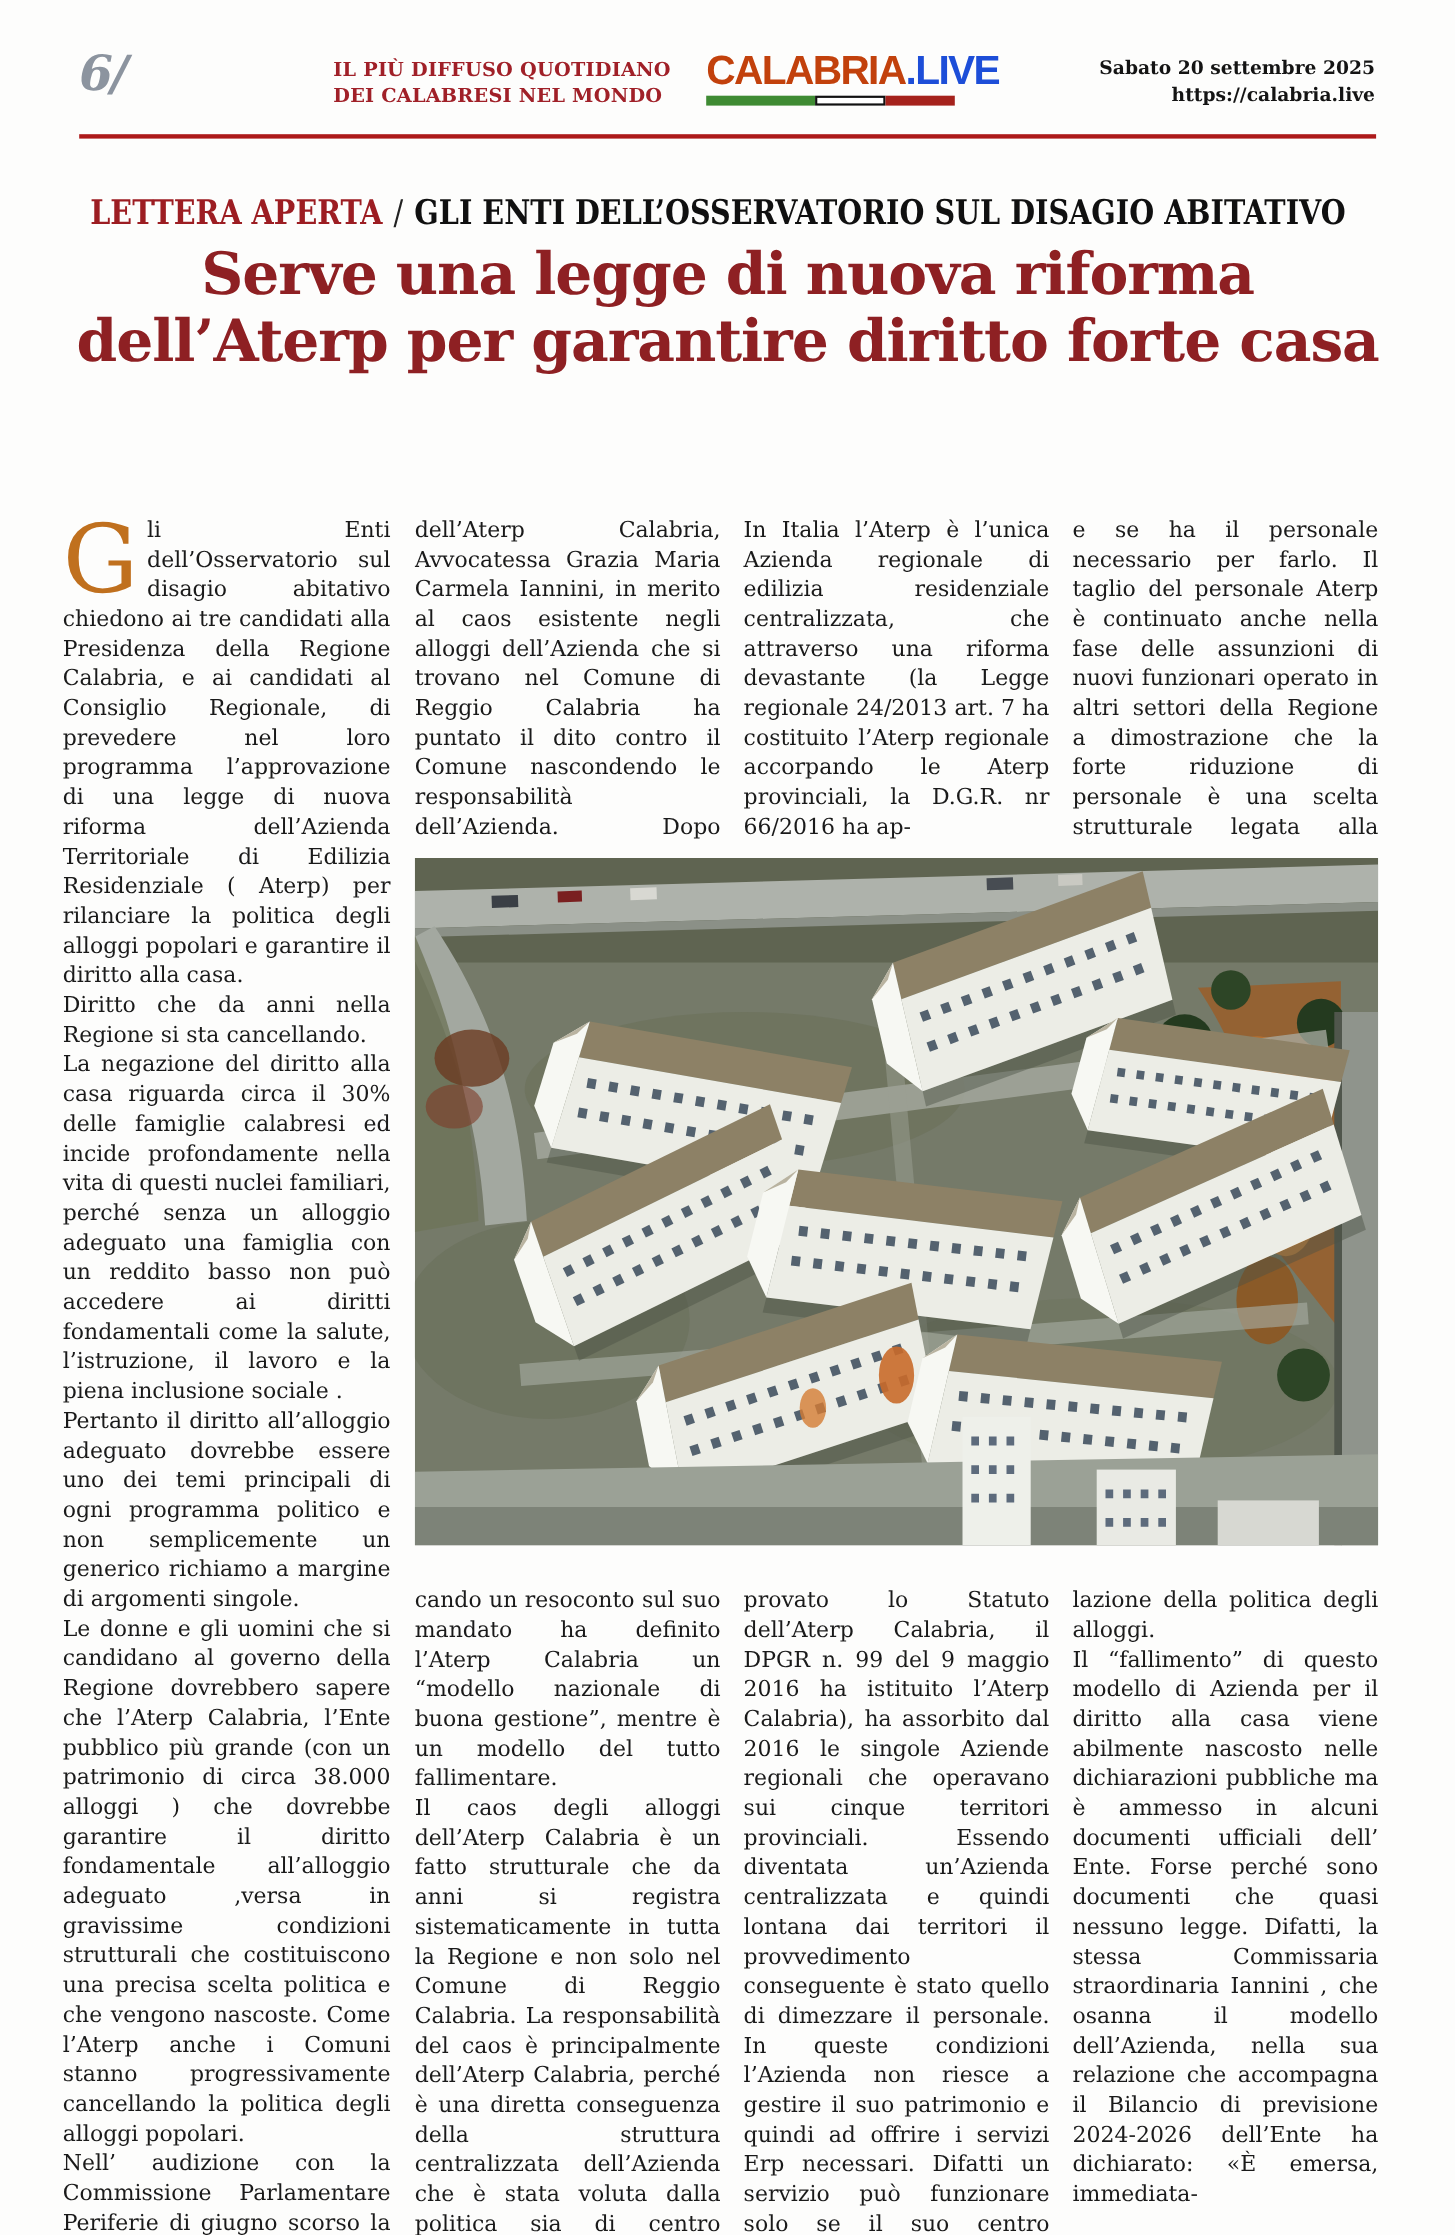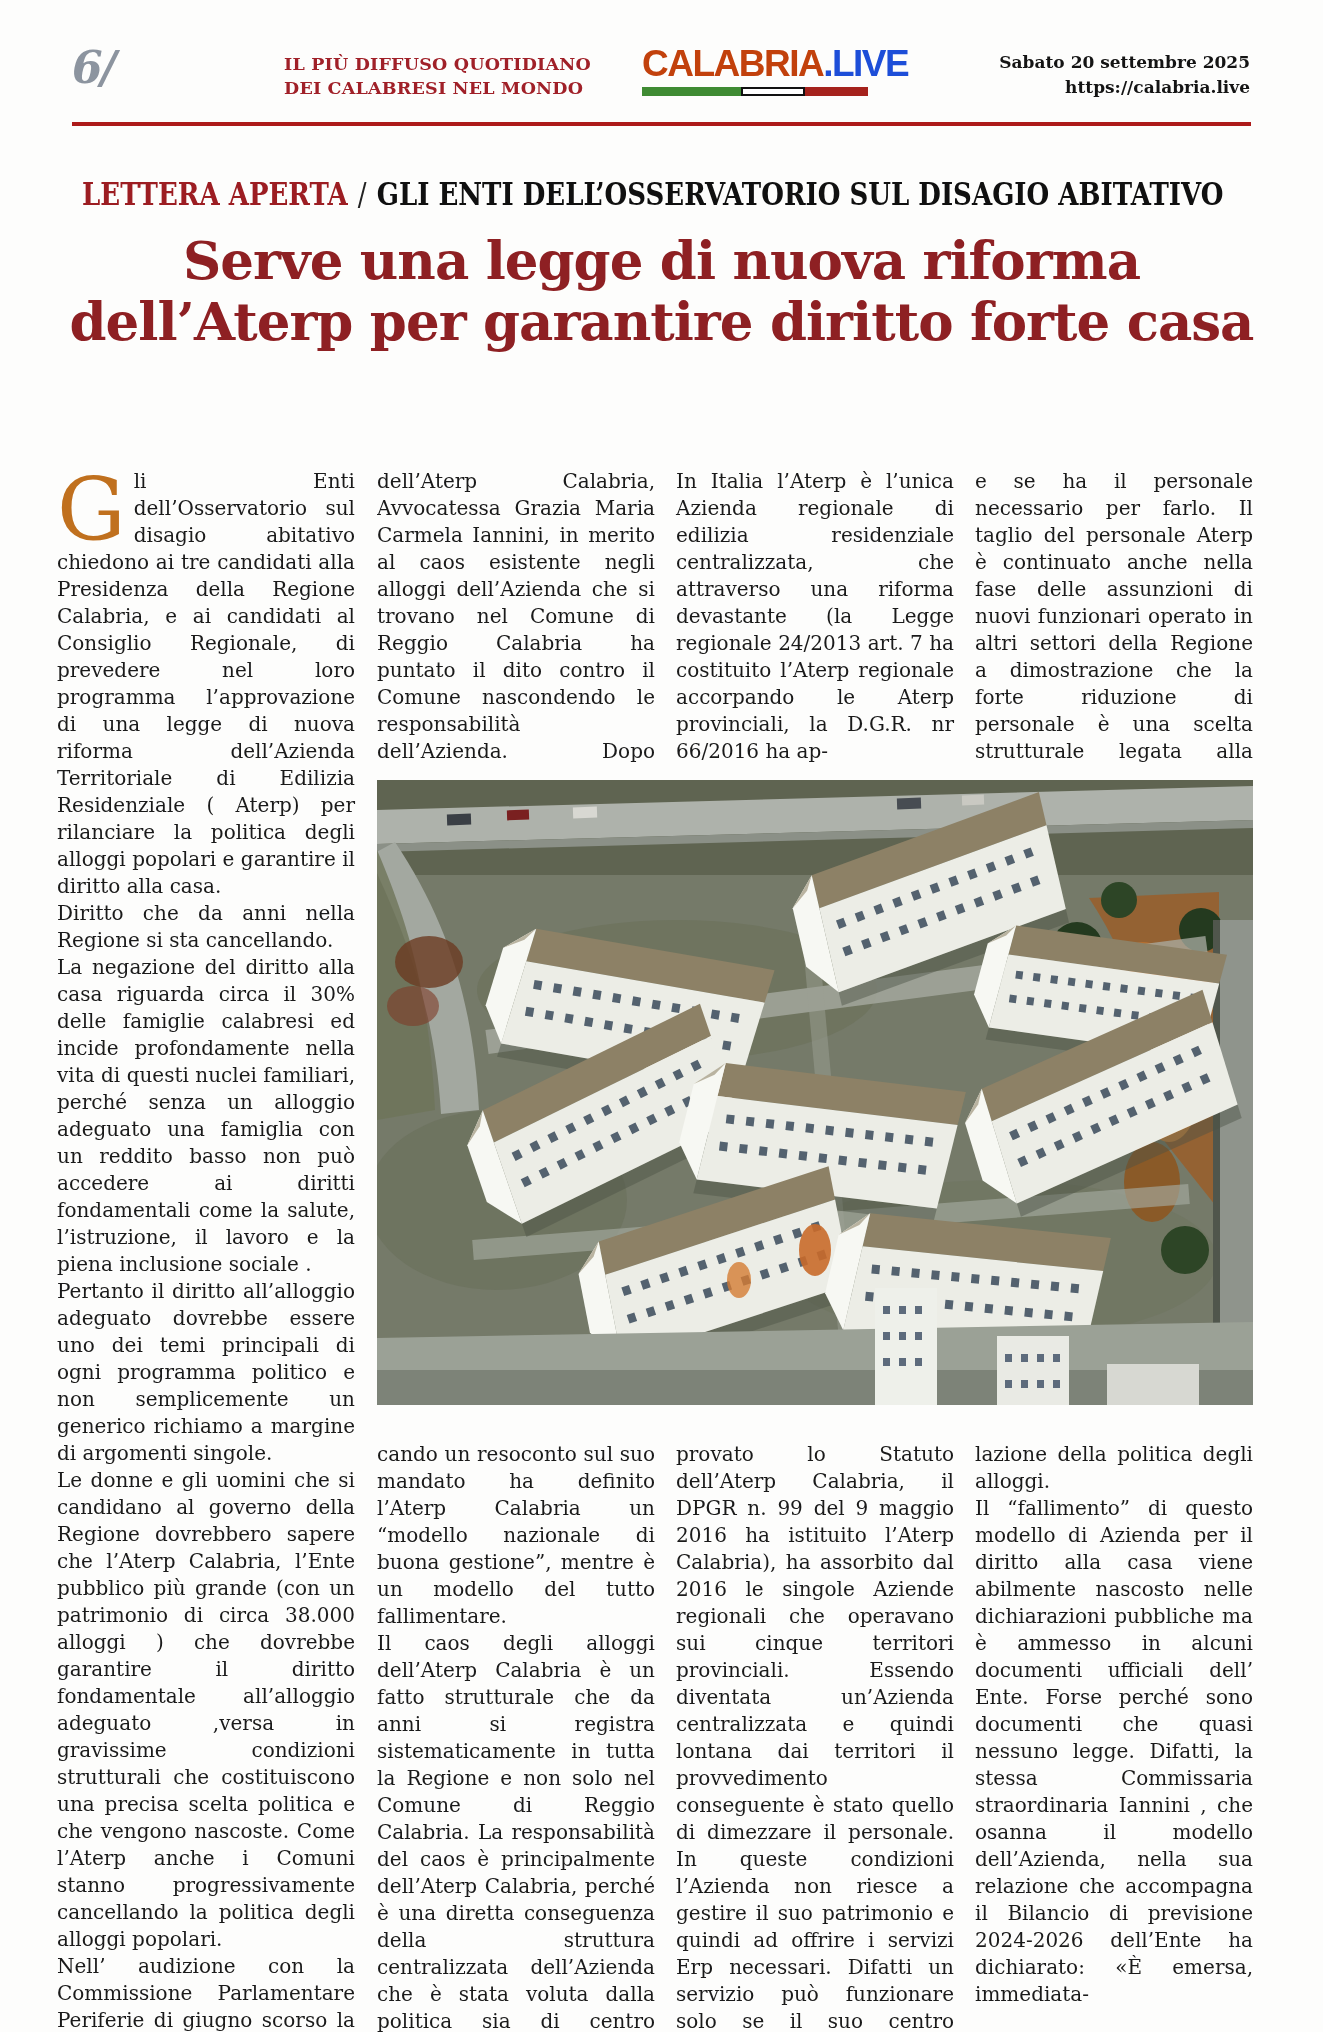--- a/index.html
+++ b/index.html
@@ -3,42 +3,42 @@
 <meta charset="utf-8">
 <style>
   html,body{margin:0;padding:0;background:#e8e8e8;}
   .page{position:relative;width:1323px;height:2032px;background:#fdfdfc;overflow:hidden;
         font-family:"DejaVu Serif",serif;color:#1a1a1a;}
 
   
   .header{position:absolute;top:42px;left:72px;right:73px;height:80px;}
   .pagenum{position:absolute;left:0;top:0;font-size:44px;font-weight:bold;font-style:italic;
            color:#8c949f;letter-spacing:-2px;}
-  .tagline{position:absolute;left:212px;top:10px;color:#a02028;font-weight:bold;
+  .tagline{position:absolute;left:231px;top:10px;color:#a02028;font-weight:bold;
            font-size:17.5px;line-height:24px;letter-spacing:.2px;}
   .logo{position:absolute;left:570px;top:0;width:232px;}
   .logo-text{font-family:"Liberation Sans",sans-serif;font-weight:bold;font-size:37px;
              letter-spacing:-1.5px;line-height:44px;white-space:nowrap;}
   .logo-blue{color:#c2410c;text-align:center;}
   .logo-orange{color:#1d4ed8;}
   .flagbar{display:flex;height:9px;width:226px;margin-top:1px;}
   .fb-g{flex:0 0 44%;background:#3f8b33;}
   .fb-w{flex:0 0 28%;background:#ffffff;border:2px solid #111;box-sizing:border-box;}
   .fb-r{flex:1;background:#a5221c;}
   .dateblock{position:absolute;right:0;top:8px;text-align:right;font-weight:bold;
              font-size:17px;line-height:25px;color:#141414;}
   .rule{position:absolute;left:72px;right:72px;top:122px;height:4px;background:#ad1a1a;}
 
   
   .kicker{position:absolute;left:82px;top:176px;font-size:31px;font-weight:bold;
           transform:scaleX(.84);transform-origin:left;white-space:nowrap;}
   .k-label{color:#9c1d22;}
   .k-sep{color:#222;font-weight:normal;margin:0 12px;}
   .k-title{color:#101010;}
-  .headline{position:absolute;top:212px;left:30px;right:30px;margin:18px;text-align:center;
+  .headline{position:absolute;top:212px;left:30px;right:30px;margin:7px;text-align:center;
             color:#8e2023;font-weight:bold;font-size:53px;line-height:61px;letter-spacing:-1px;}
 
   
   .body{position:absolute;top:468px;left:57px;display:flex;gap:22px;}
   .col{width:278px;font-size:20px;line-height:27px;text-align:justify;}
   .col p{margin:0;}
   .col1{width:298px;}
   .right{width:876px;}
   .toprow{display:flex;gap:21px;height:296px;overflow:hidden;}
   .bottomrow{display:flex;gap:21px;margin-top:36px;}

